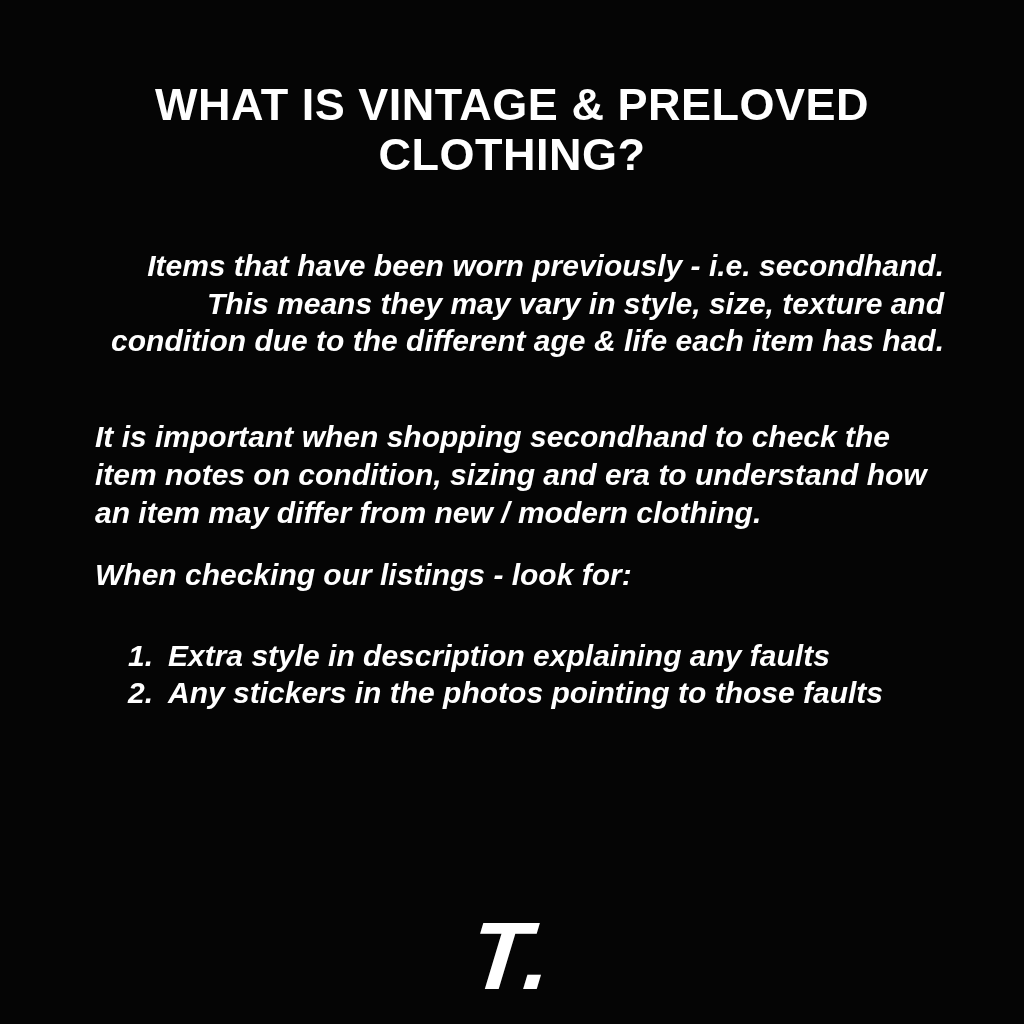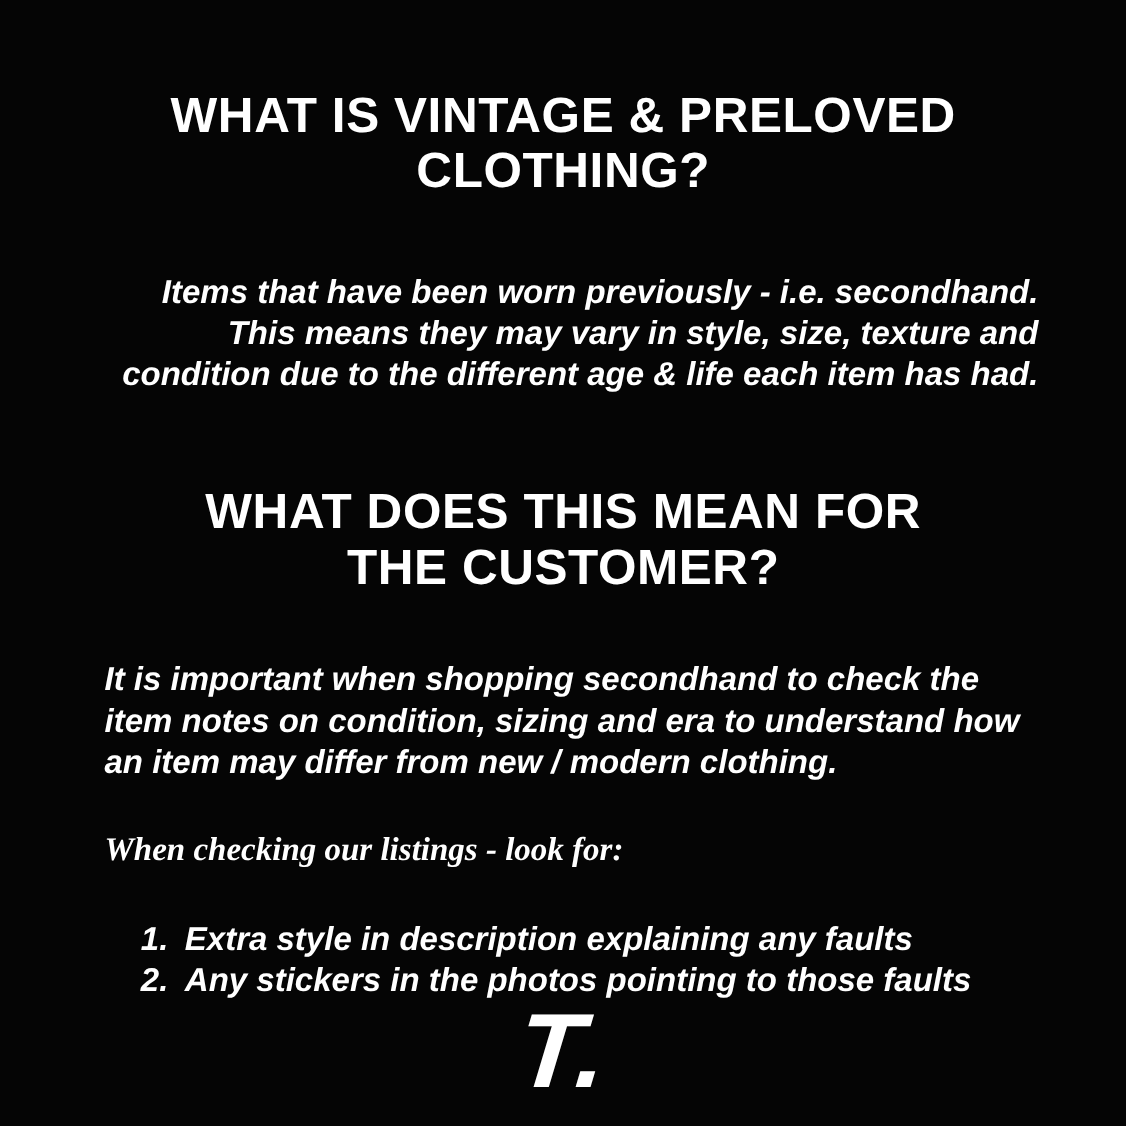--- a/index.html
+++ b/index.html
@@ -40,21 +40,21 @@
     font-weight: bold;
     font-style: italic;
     font-size: 30px;
     line-height: 1.26;
     margin: 0;
     padding-left: 95px;
     padding-right: 80px;
   }
   .p1 { margin-top: 66px; text-align: right; }
   .p2 { margin-top: 58px; }
-  .p3 { margin-top: 42px; font-family: Liberation Serif, serif; }
+  .p3 { margin-top: 24px; }
   .faults-list {
     list-style: none;
     margin: 45px 0 0 0;
     padding: 0 80px 0 128px;
     font-weight: bold;
     font-style: italic;
     font-size: 30px;
     line-height: 1.22;
   }
   .faults-list li {
@@ -83,21 +83,20 @@
 </style>
 </head>
 <body style="background: rgb(5, 5, 5); color: rgb(255, 255, 255);">
 
 <div class="card">
 
   <h1 class="heading h1">WHAT IS VINTAGE &amp; PRELOVED CLOTHING?</h1>
 
   <p class="body-text p1">Items that have been worn previously - i.e. secondhand. This means they may vary in style, size, texture and condition due to the different age &amp; life each item has had.</p>
 
-  <h2 class="heading h2">WHAT DOES THIS MEAN FOR THE CUSTOMER?</h2>
 
   <p class="body-text p2">It is important when shopping secondhand to check the item notes on condition, sizing and era to understand how an item may differ from new / modern clothing.</p>
 
   <p class="body-text p3">When checking our listings - look for:</p>
 
   <ol class="faults-list">
     <li>
       <span class="num">1.</span>
       <span>Extra style in description explaining any faults</span>
     </li>

